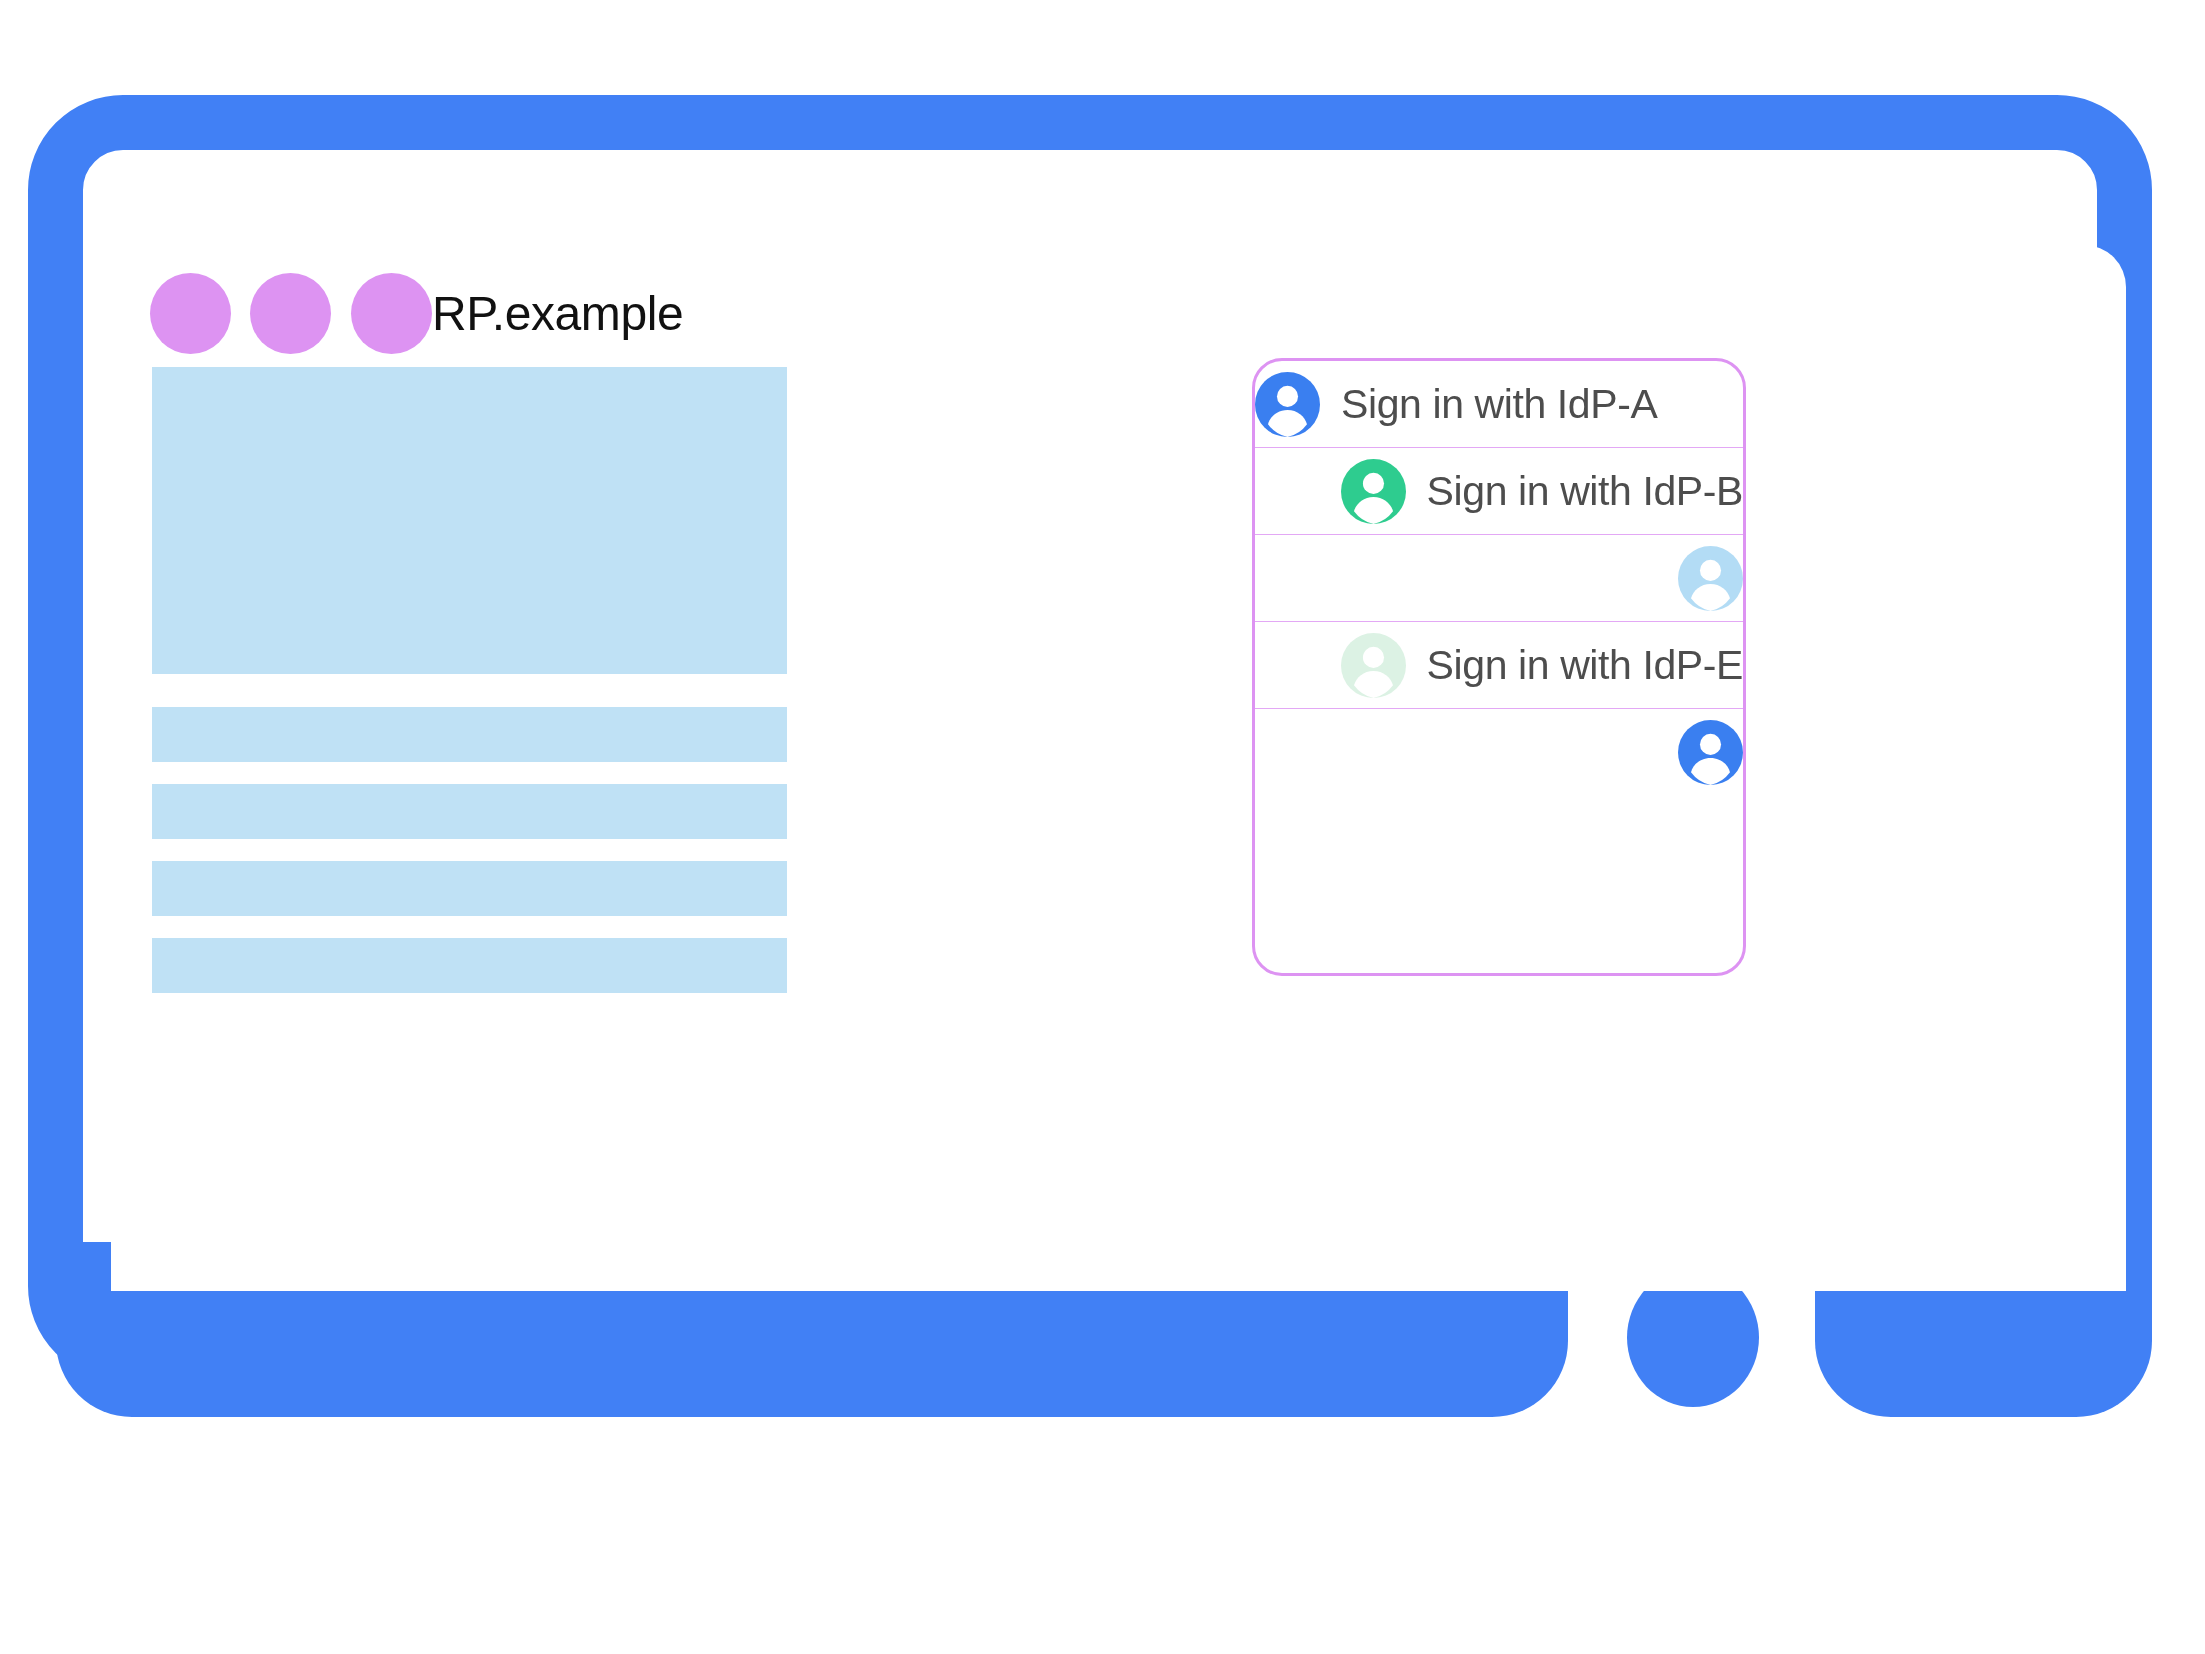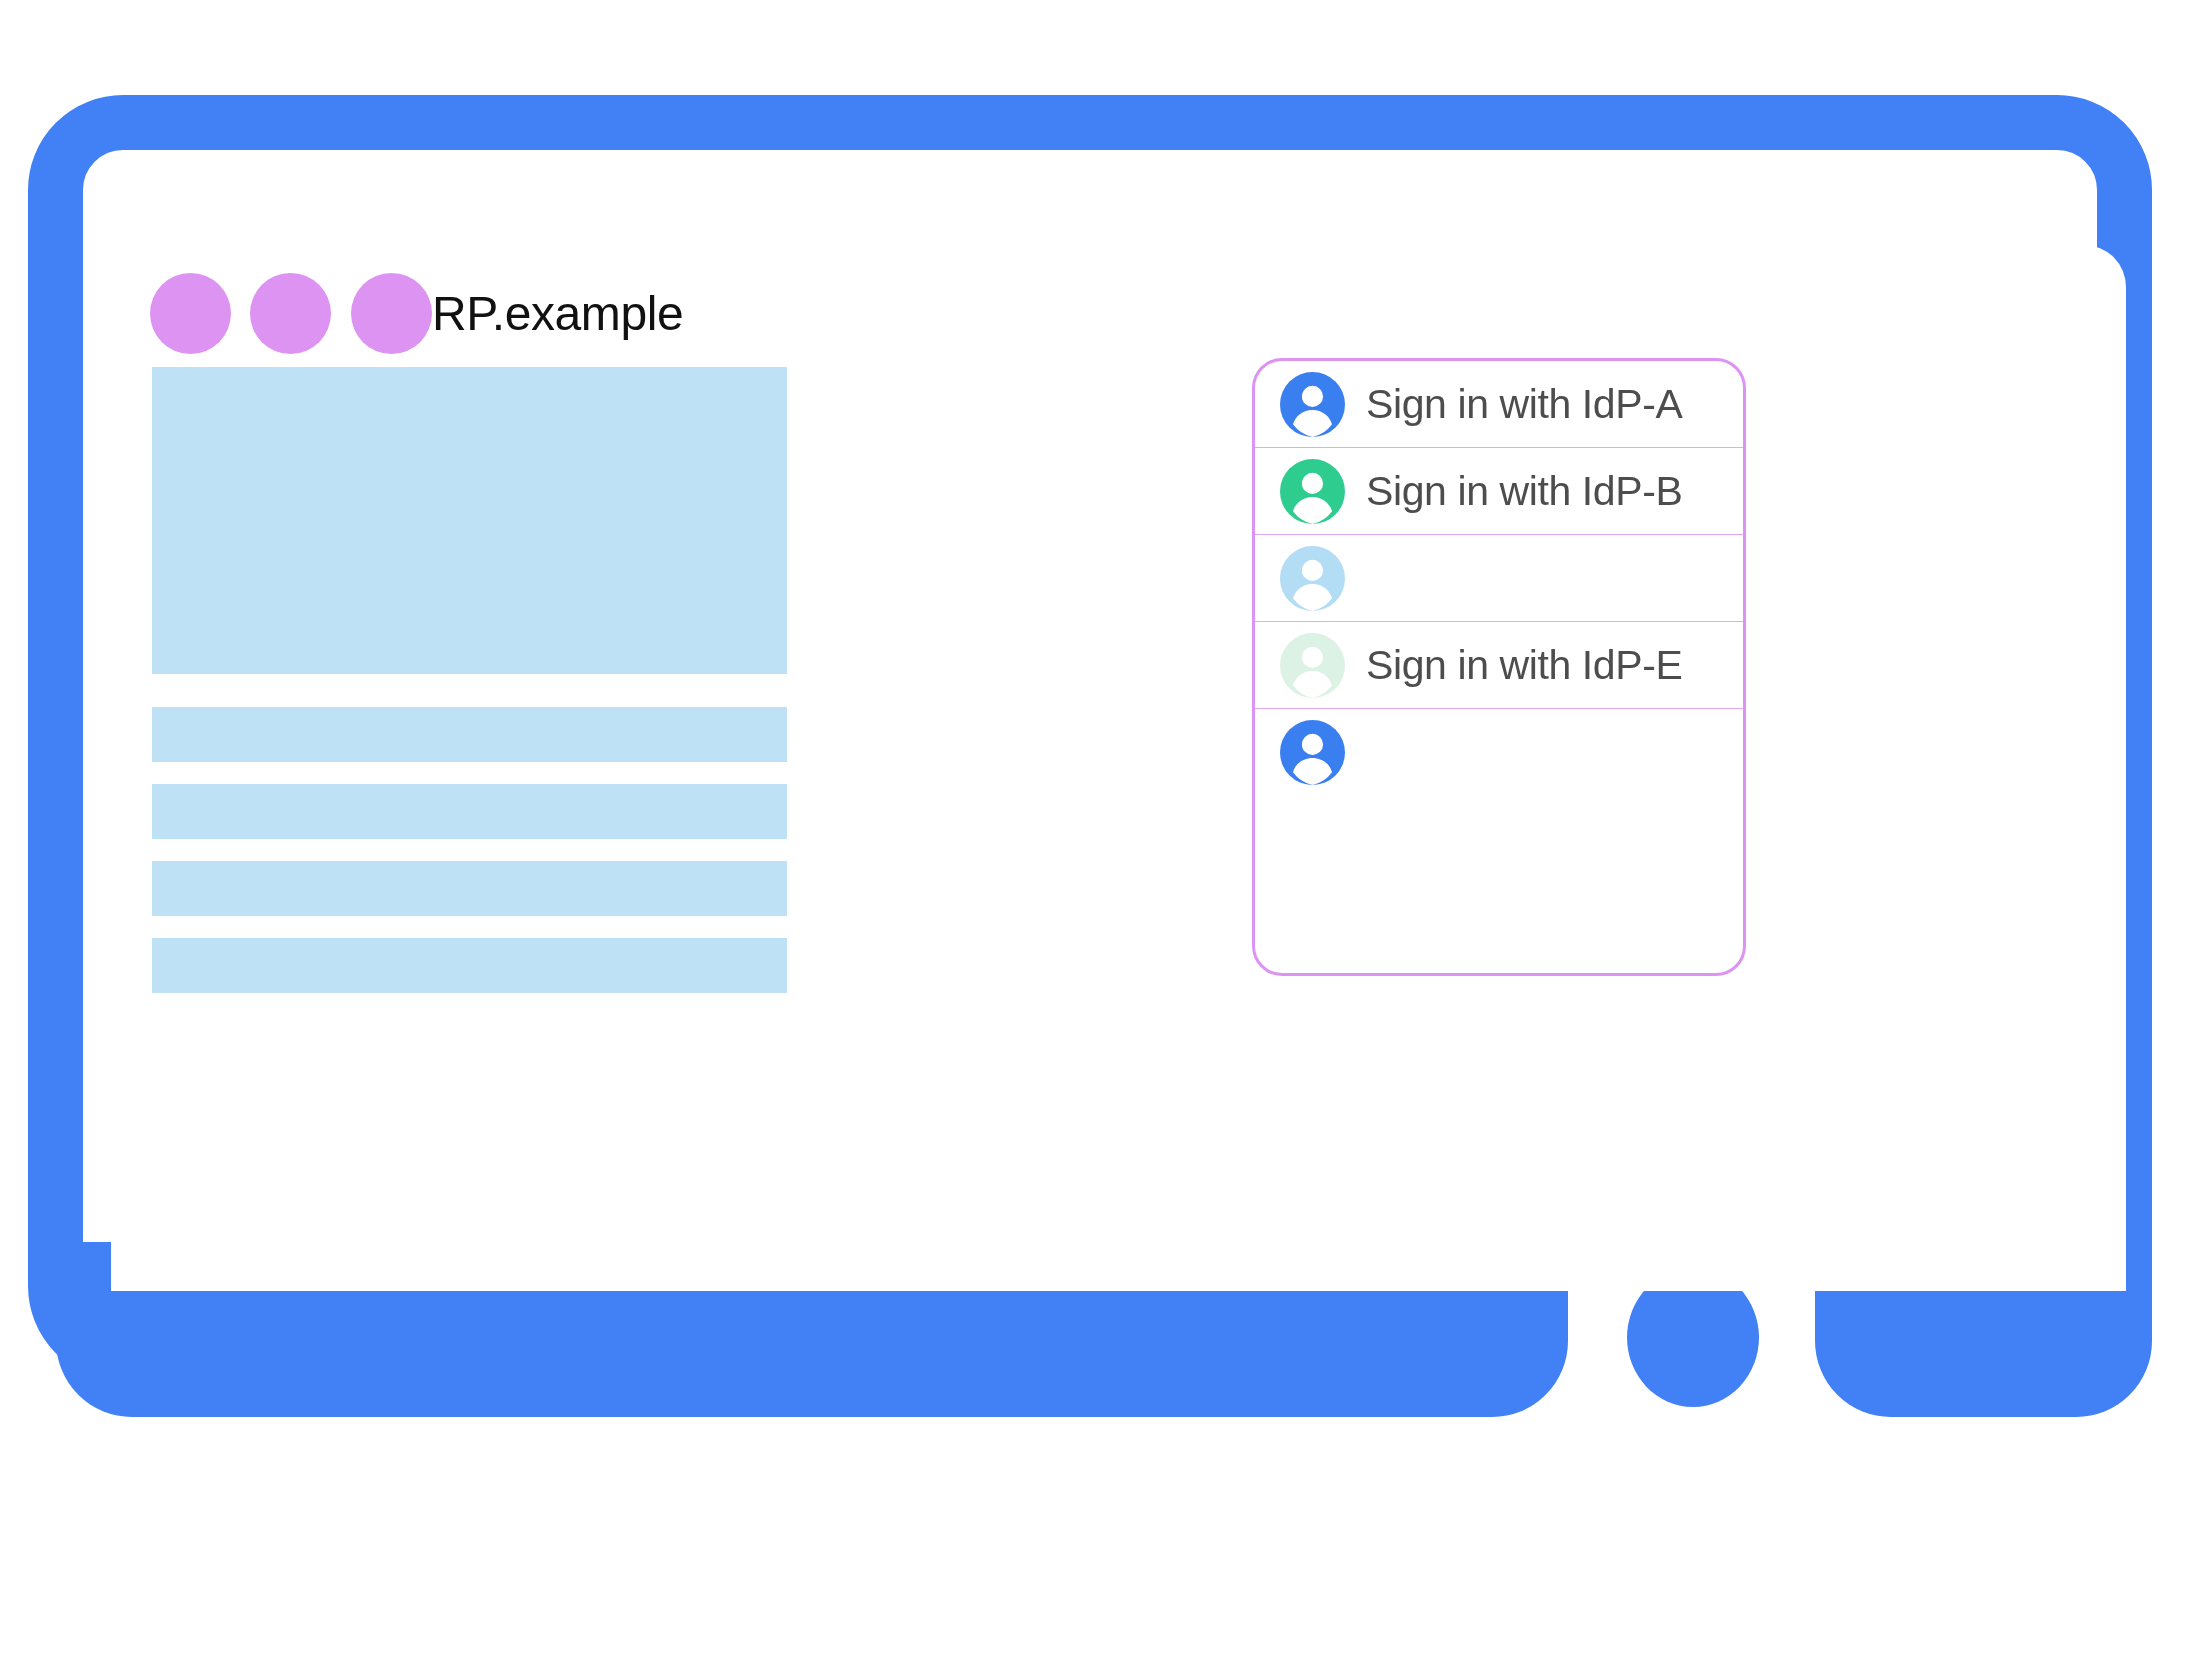--- a/index.html
+++ b/index.html
@@ -37,22 +37,22 @@
 
   
   .ph{position:absolute;background:#bfe1f5;}
   .ph-hero{left:41px;top:122px;width:635px;height:307px;}
   .ph-bar{left:41px;width:635px;height:55px;}
 
   
   #signin-panel{position:absolute;left:1141px;top:113px;width:494px;height:618px;
                 border:3.5px solid #dd93f2;border-radius:30px;background:#ffffff;
                 box-sizing:border-box;}
-  .row{position:relative;height:86px;display:flex;align-items:center;padding-left:25px;}
-  .row + .row{border-top:1.8px solid #e3a8f5;}
+  .row{position:relative;height:86px;display:flex;align-items:center;}
+  .row + .row{border-top:1.8px solid #e3a8f5;justify-content:flex-end;}
   .row-label{font-size:41px;color:#4d4d4d;letter-spacing:-0.4px;white-space:nowrap;
              margin-left:21px;line-height:86px;}
   .avatar{width:65px;height:65px;border-radius:50%;flex:0 0 65px;position:relative;}
   .avatar svg{display:block;width:65px;height:65px;}
 </style>
 </head>
 <body>
 
 <div id="device">
 

